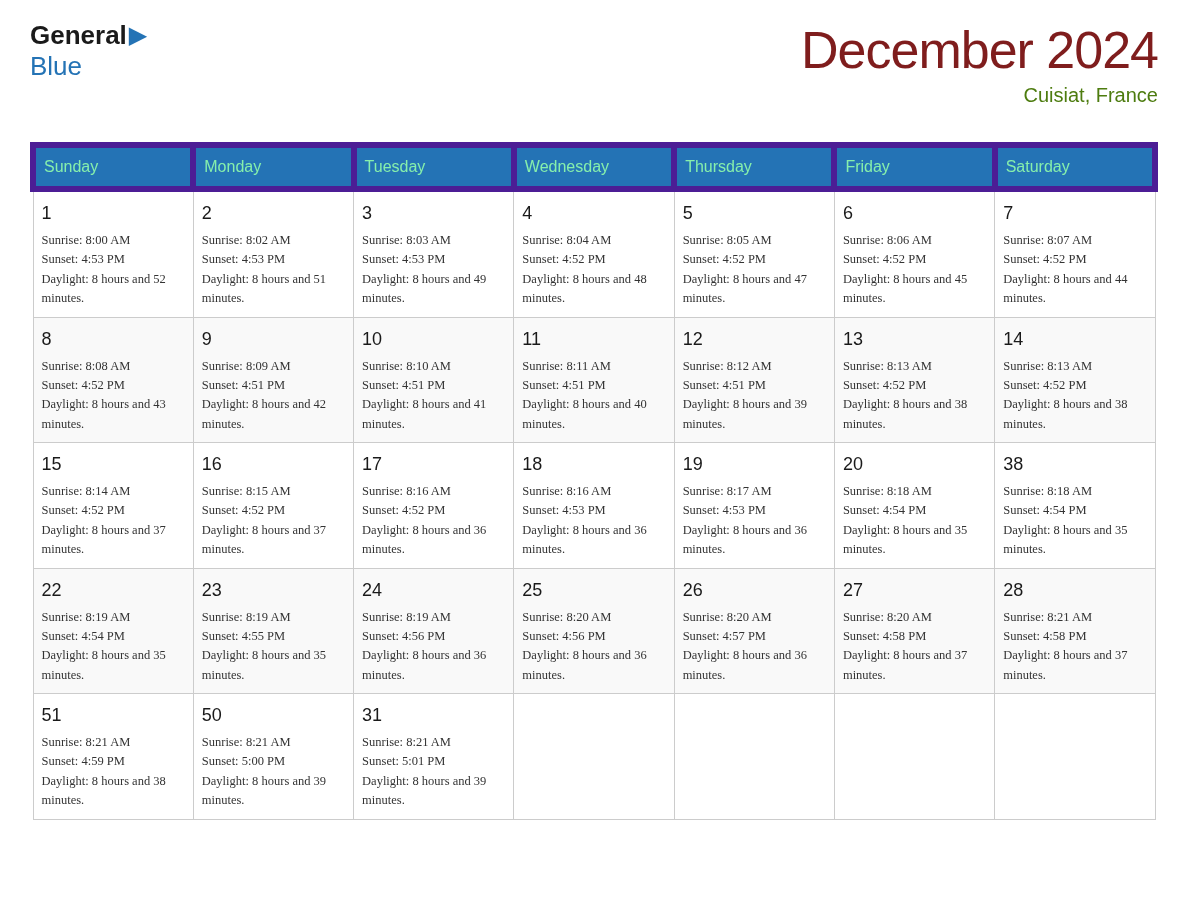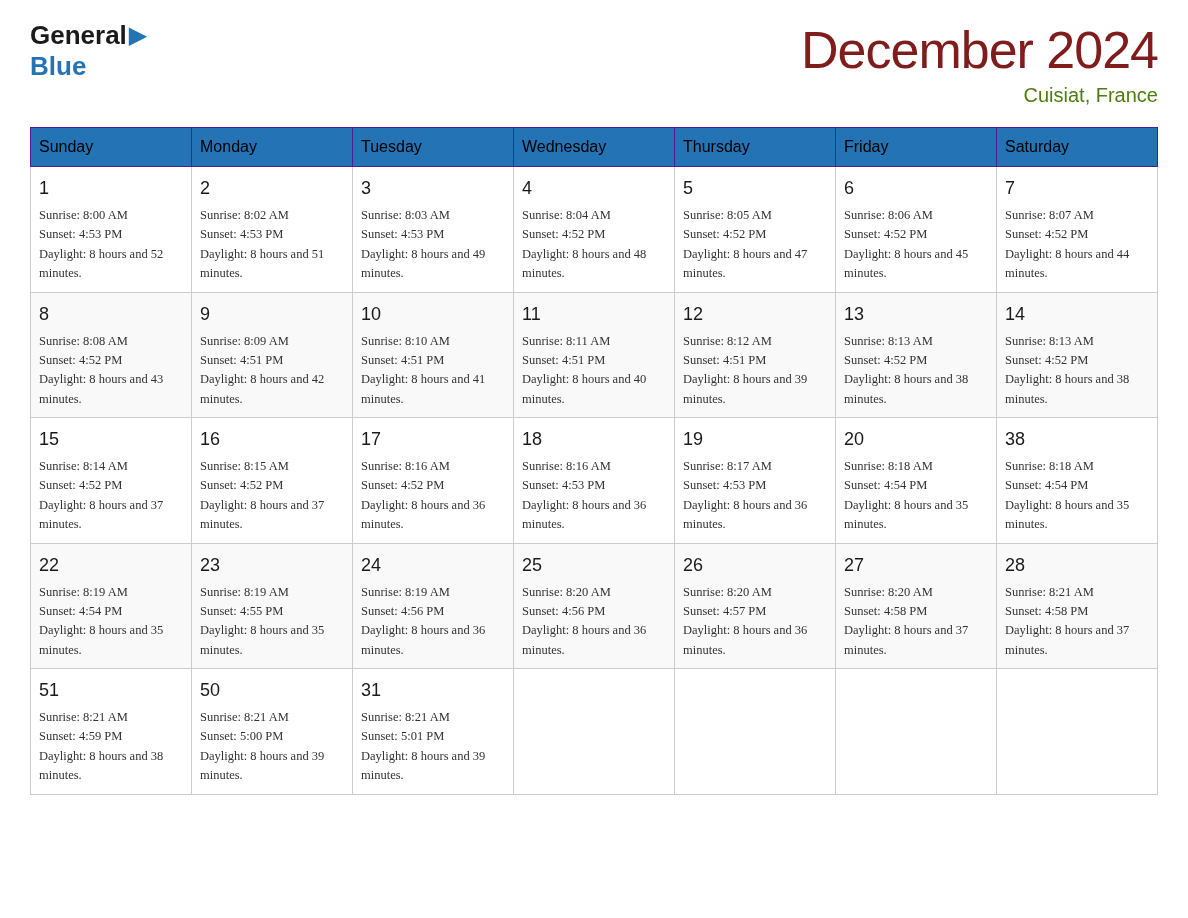--- a/index.html
+++ b/index.html
@@ -7,21 +7,21 @@
       font-family: Arial, sans-serif;
       background: #fff;
       width: 1188px;
       min-height: 918px;
       padding: 20px 30px;
     }
     .header {
       display: flex;
       justify-content: space-between;
       align-items: flex-start;
-      margin-bottom: 20px;
+      margin-bottom: 35px;
     }
     .title-section {
       text-align: right;
     }
     .month-title {
       font-size: 52px;
       font-weight: 300;
       color: #7f1d1d;
       letter-spacing: -1px;
     }
@@ -30,26 +30,26 @@
       color: #4d7c0f;
       margin-top: 4px;
     }
     table {
       width: 100%;
       border-collapse: collapse;
       table-layout: fixed;
     }
     thead tr th {
       background-color: #2473b5;
-      color: #000000;
+      color: #86efac;
       padding: 10px 8px;
       font-size: 16px;
       font-weight: normal;
       text-align: left;
-      border: 1px solid #4c1d95;
+      border: 6px solid #4c1d95;
     }
     tbody tr td {
       vertical-align: top;
       padding: 8px;
       border: 1px solid #ccc;
       font-size: 13px;
       color: #333;
       line-height: 1.5;
       height: 110px;
     }
@@ -80,21 +80,21 @@
       font-weight: bold;
       color: #1a1a1a;
     }
     .logo-arrow {
       color: #2473b5;
       font-size: 24px;
       margin-left: 2px;
     }
     .logo-text-blue {
       font-size: 26px;
-      font-weight: bold;
+      font-weight: normal;
       color: #2473b5;
     }
     .logo-container {
       line-height: 1.2;
     }
     .logo-row1 {
       display: flex;
       align-items: center;
     }
     .logo-row2 {

